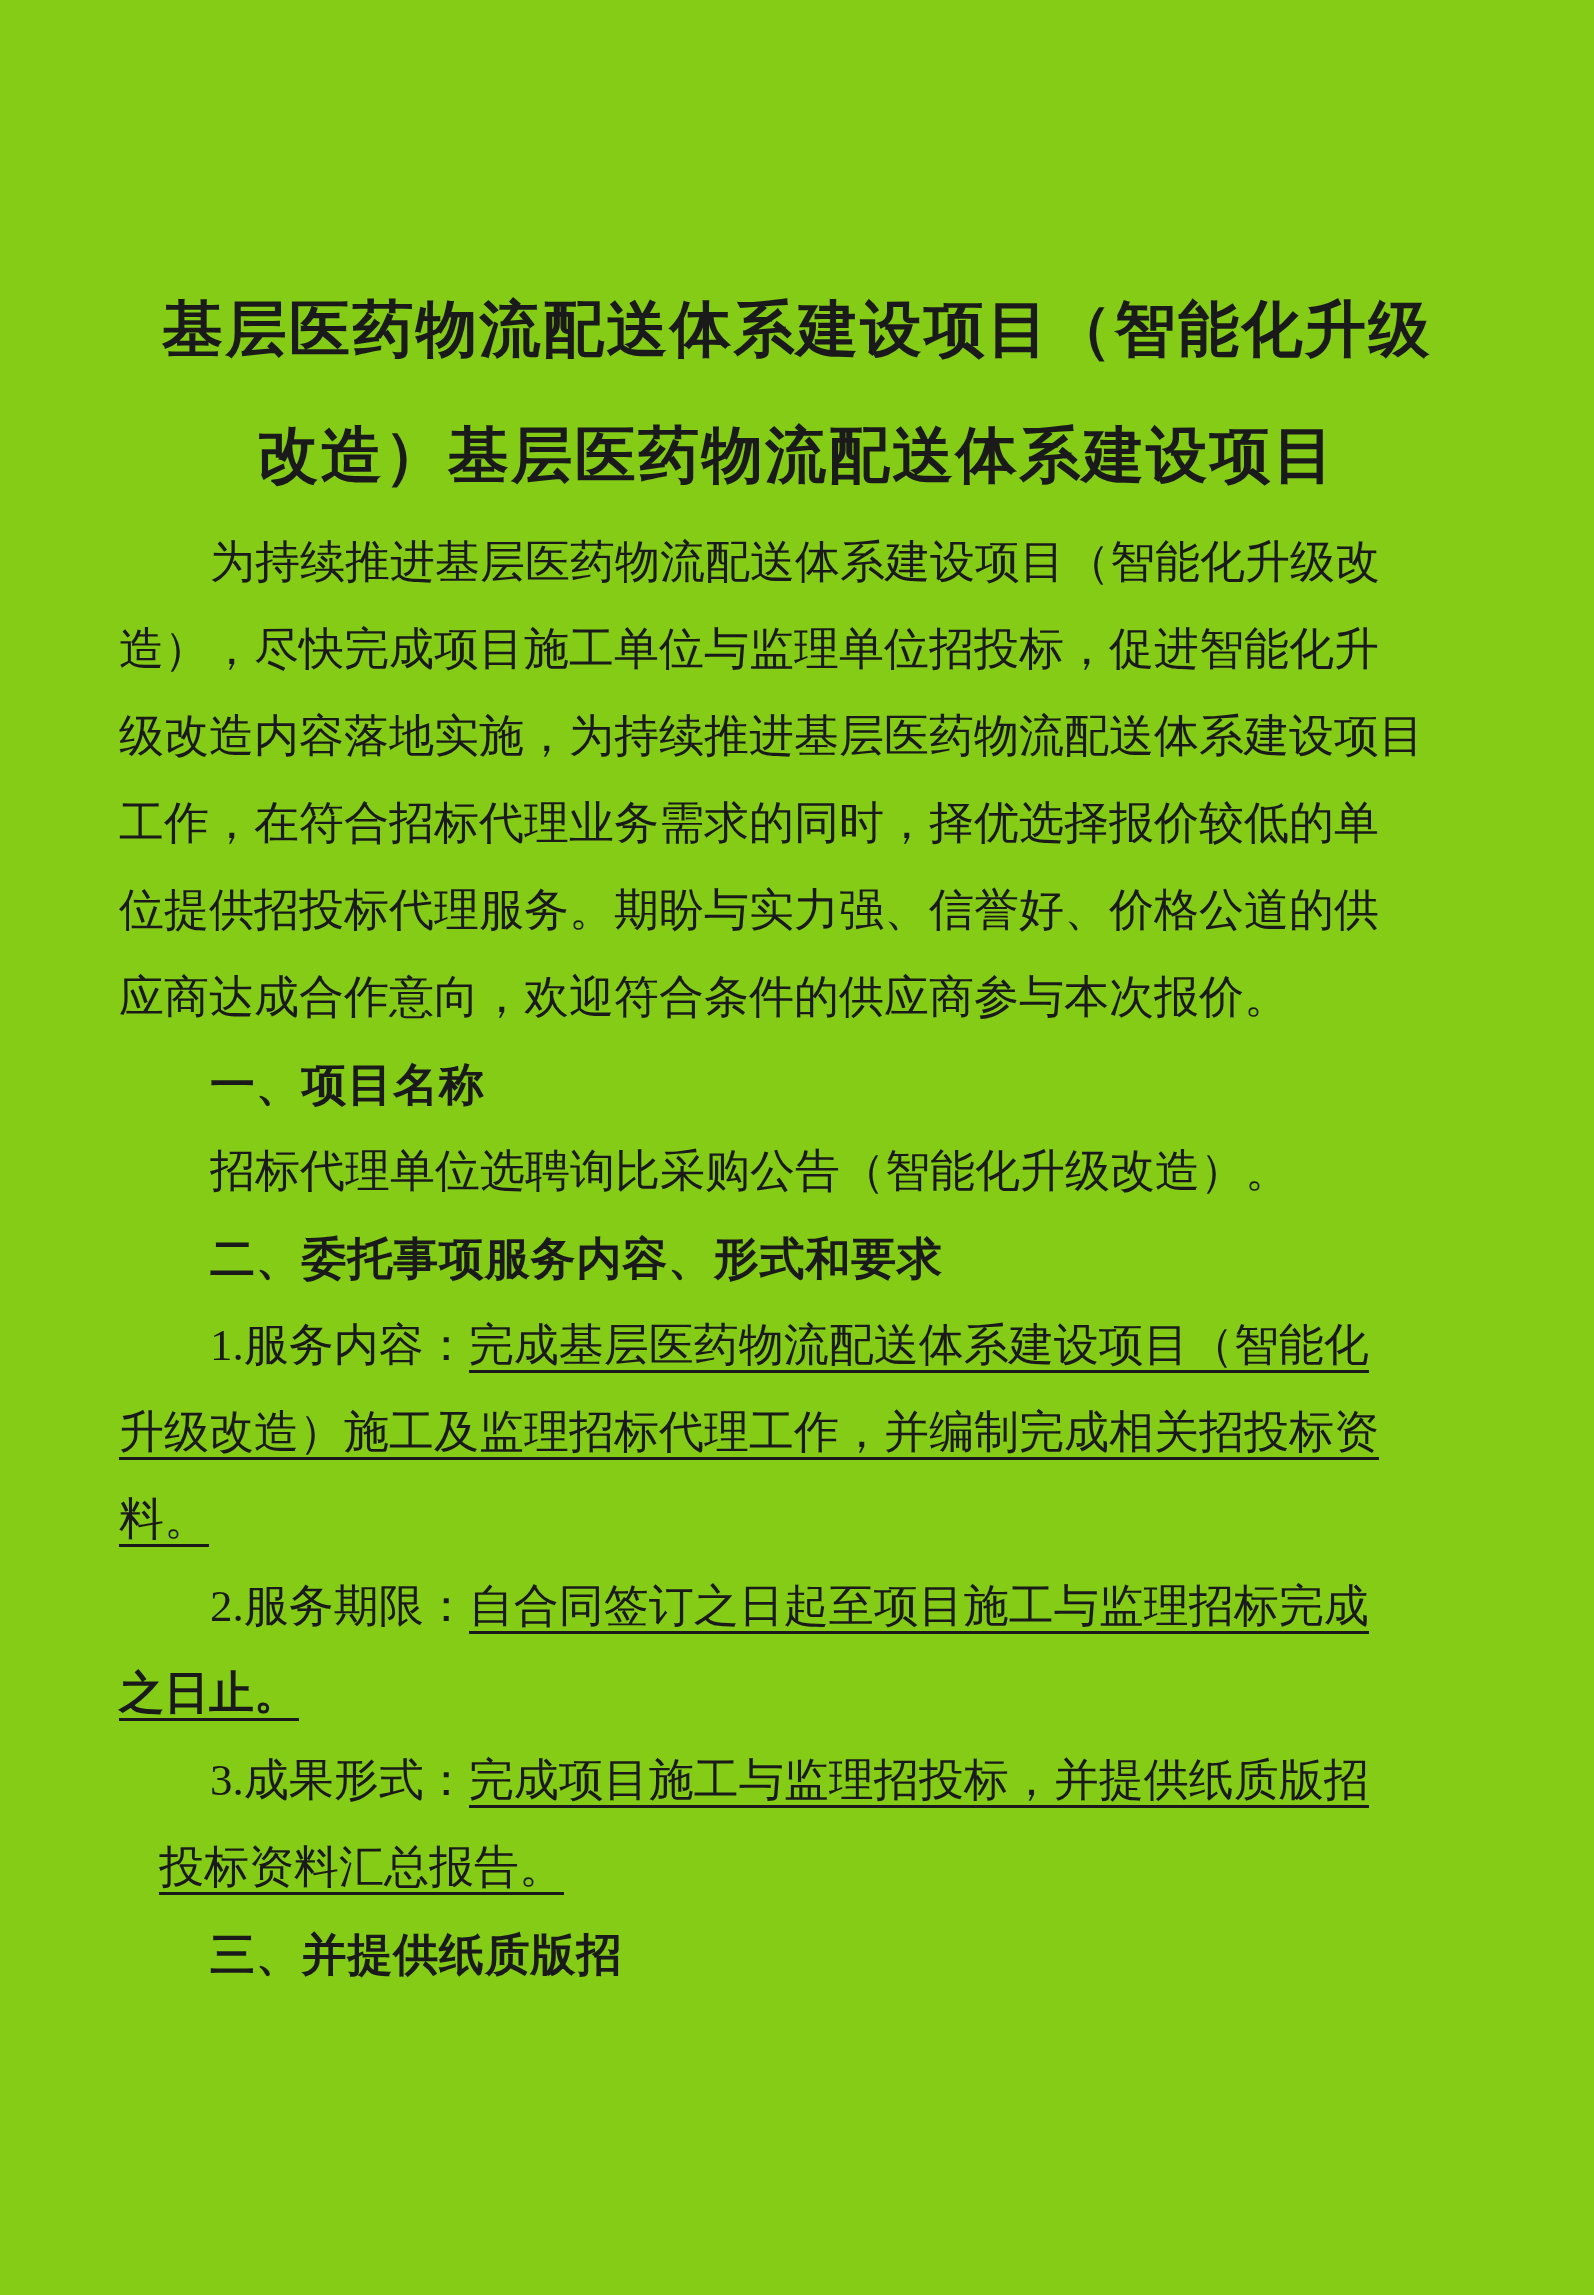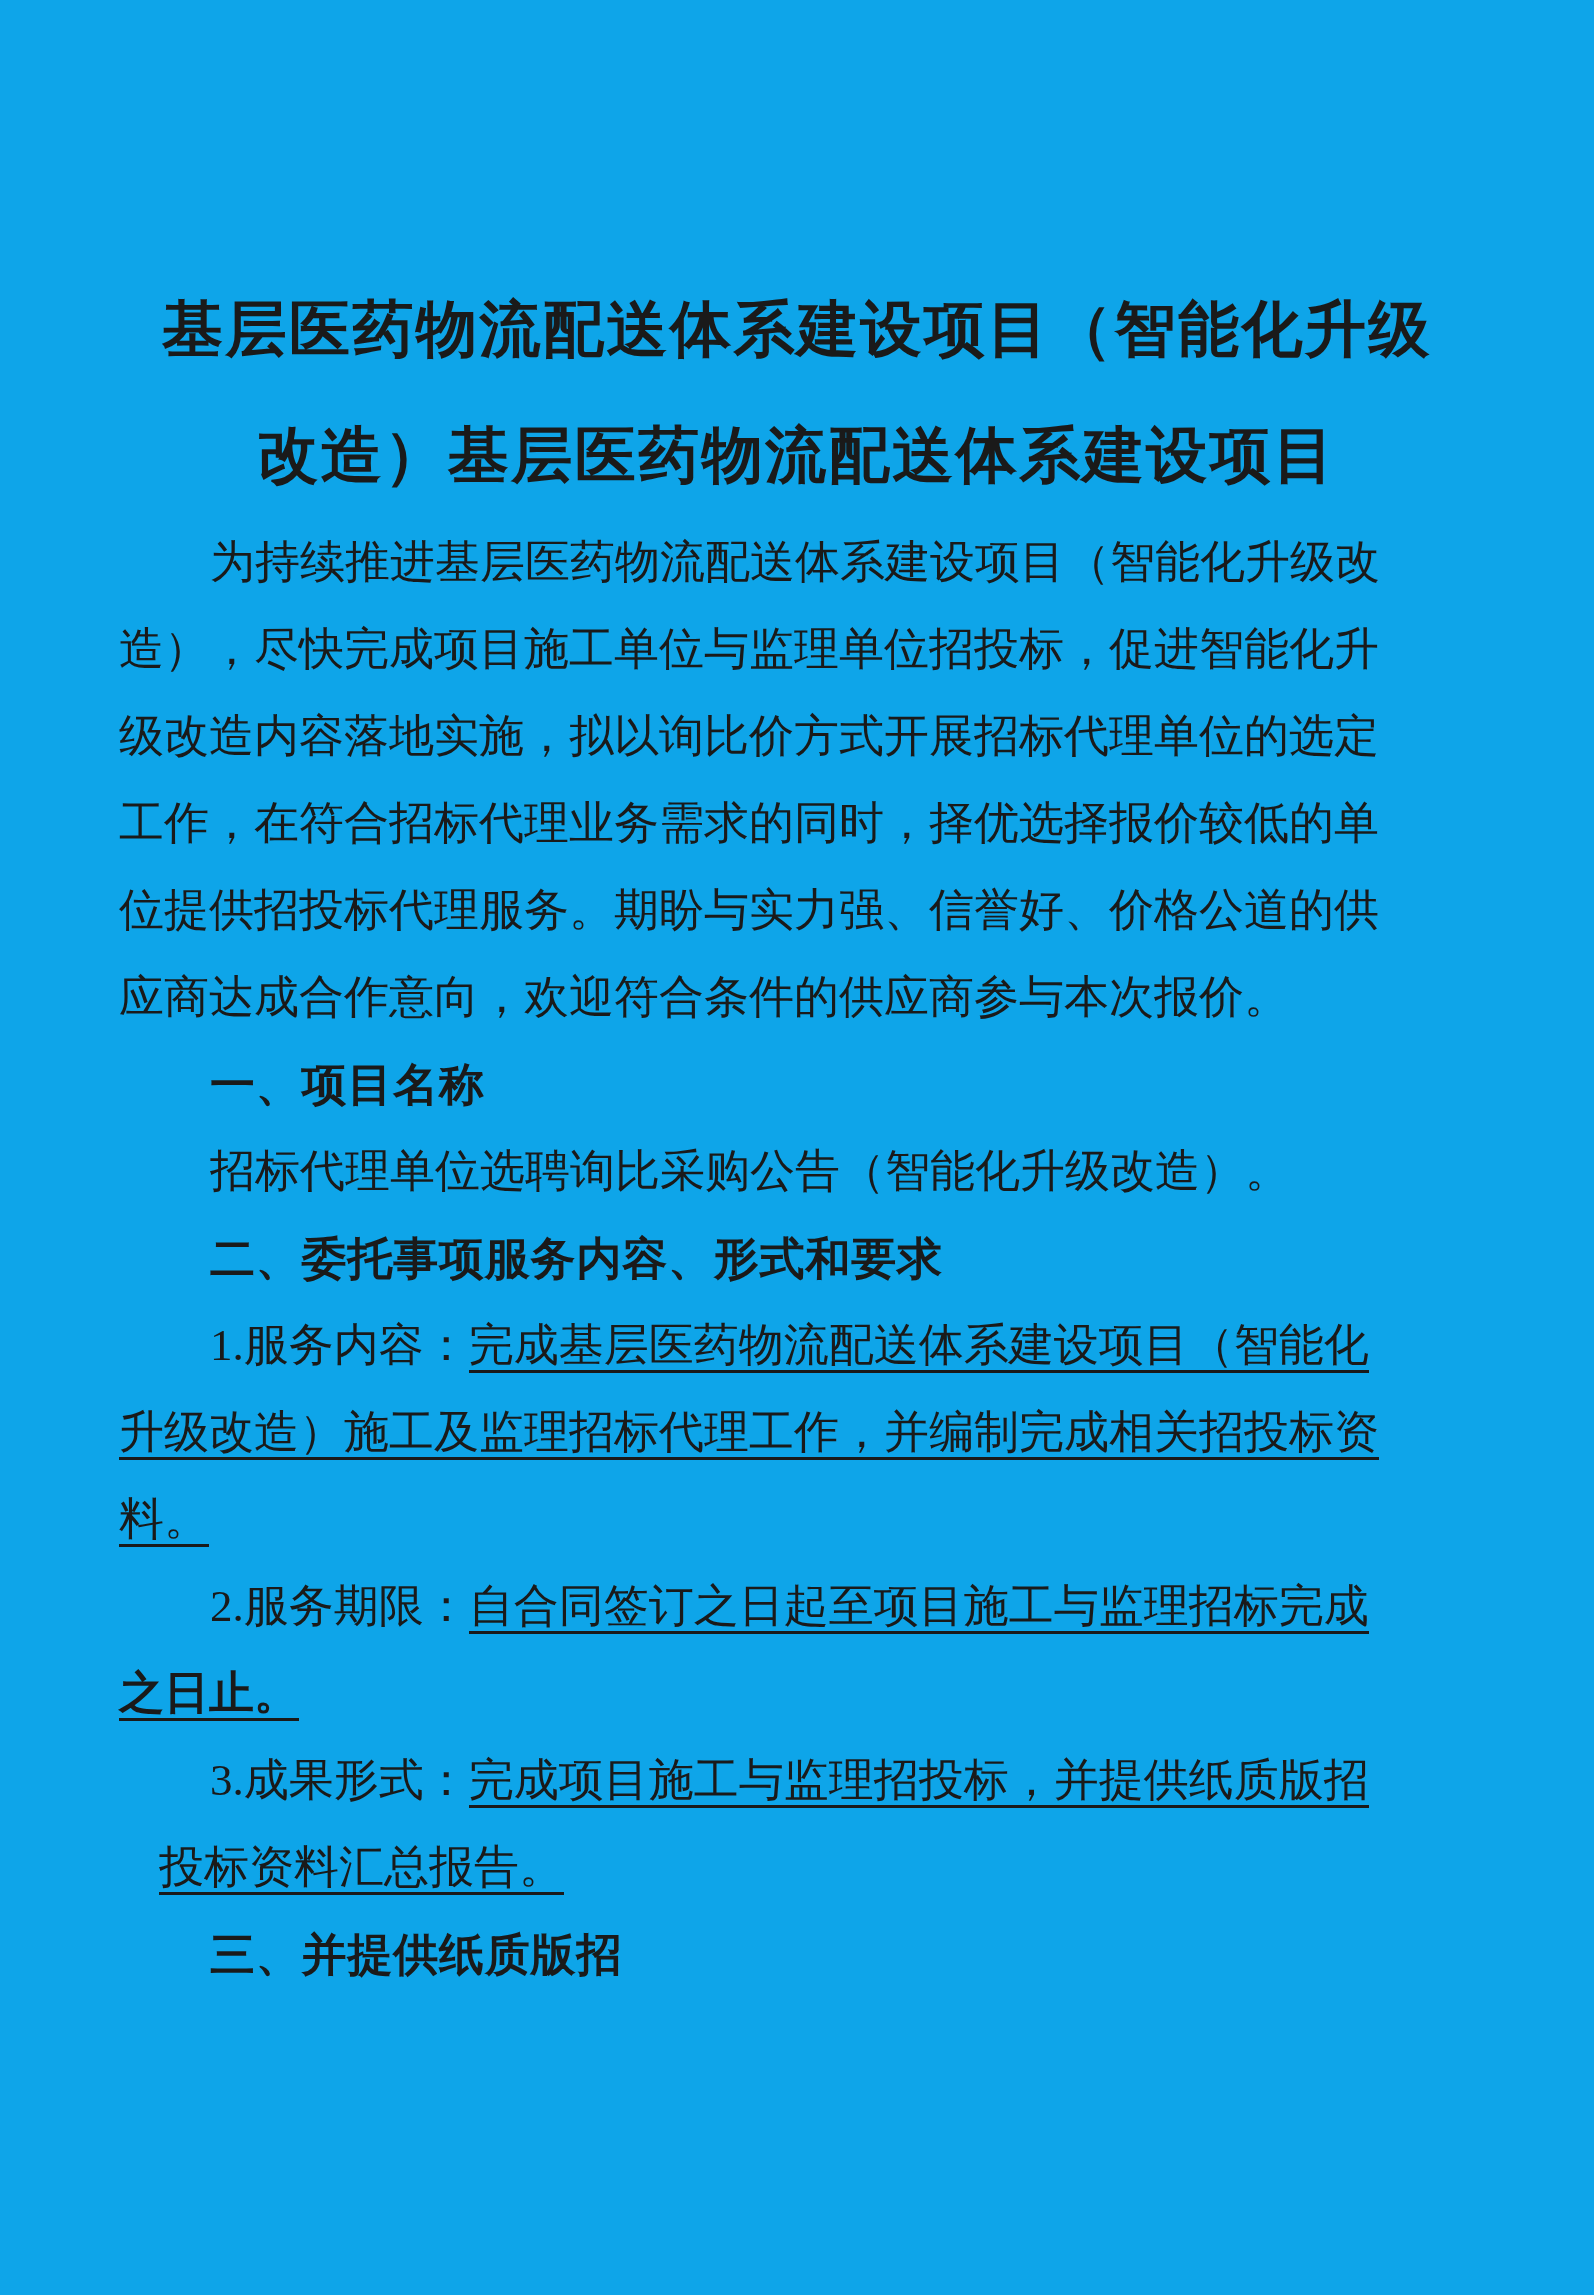--- a/index.html
+++ b/index.html
@@ -51,29 +51,29 @@
     font-weight: 700;
     letter-spacing: 0.8px;
   }
   .u {
     border-bottom: 3.4px solid #1a1a1a;
   }
 </style>
 </head>
 <body>
 
-<div class="page" style="background: #0ea5e9; color: rgb(26, 26, 26);">
+<div class="page" style="background: #84cc16; color: rgb(26, 26, 26);">
   <header class="title-block">
       <div class="title-line">基层医药物流配送体系建设项目（智能化升级</div>
       <div class="title-line">改造）基层医药物流配送体系建设项目</div>
     </header>
   <main class="body-block">
       <div class="line body indent"><span>为持续推进基层医药物流配送体系建设项目（智能化升级改</span></div>
       <div class="line body"><span>造），尽快完成项目施工单位与监理单位招投标，促进智能化升</span></div>
-      <div class="line body"><span>级改造内容落地实施，拟以询比价方式开展招标代理单位的选定</span></div>
+      <div class="line body"><span>级改造内容落地实施，为持续推进基层医药物流配送体系建设项目</span></div>
       <div class="line body"><span>工作，在符合招标代理业务需求的同时，择优选择报价较低的单</span></div>
       <div class="line body"><span>位提供招投标代理服务。期盼与实力强、信誉好、价格公道的供</span></div>
       <div class="line body"><span>应商达成合作意向，欢迎符合条件的供应商参与本次报价。</span></div>
       <div class="line heading indent"><span>一、项目名称</span></div>
       <div class="line body indent"><span>招标代理单位选聘询比采购公告（智能化升级改造）。</span></div>
       <div class="line heading indent"><span>二、委托事项服务内容、形式和要求</span></div>
       <div class="line body indent"><span>1.服务内容：</span><span class="u" style="border-bottom-color: rgb(26, 26, 26);">完成基层医药物流配送体系建设项目（智能化</span></div>
       <div class="line body"><span class="u" style="border-bottom-color: rgb(26, 26, 26);">升级改造）施工及监理招标代理工作，并编制完成相关招投标资</span></div>
       <div class="line body"><span class="u" style="border-bottom-color: rgb(26, 26, 26);">料。</span></div>
       <div class="line body indent"><span>2.服务期限：</span><span class="u" style="border-bottom-color: rgb(26, 26, 26);">自合同签订之日起至项目施工与监理招标完成</span></div>

